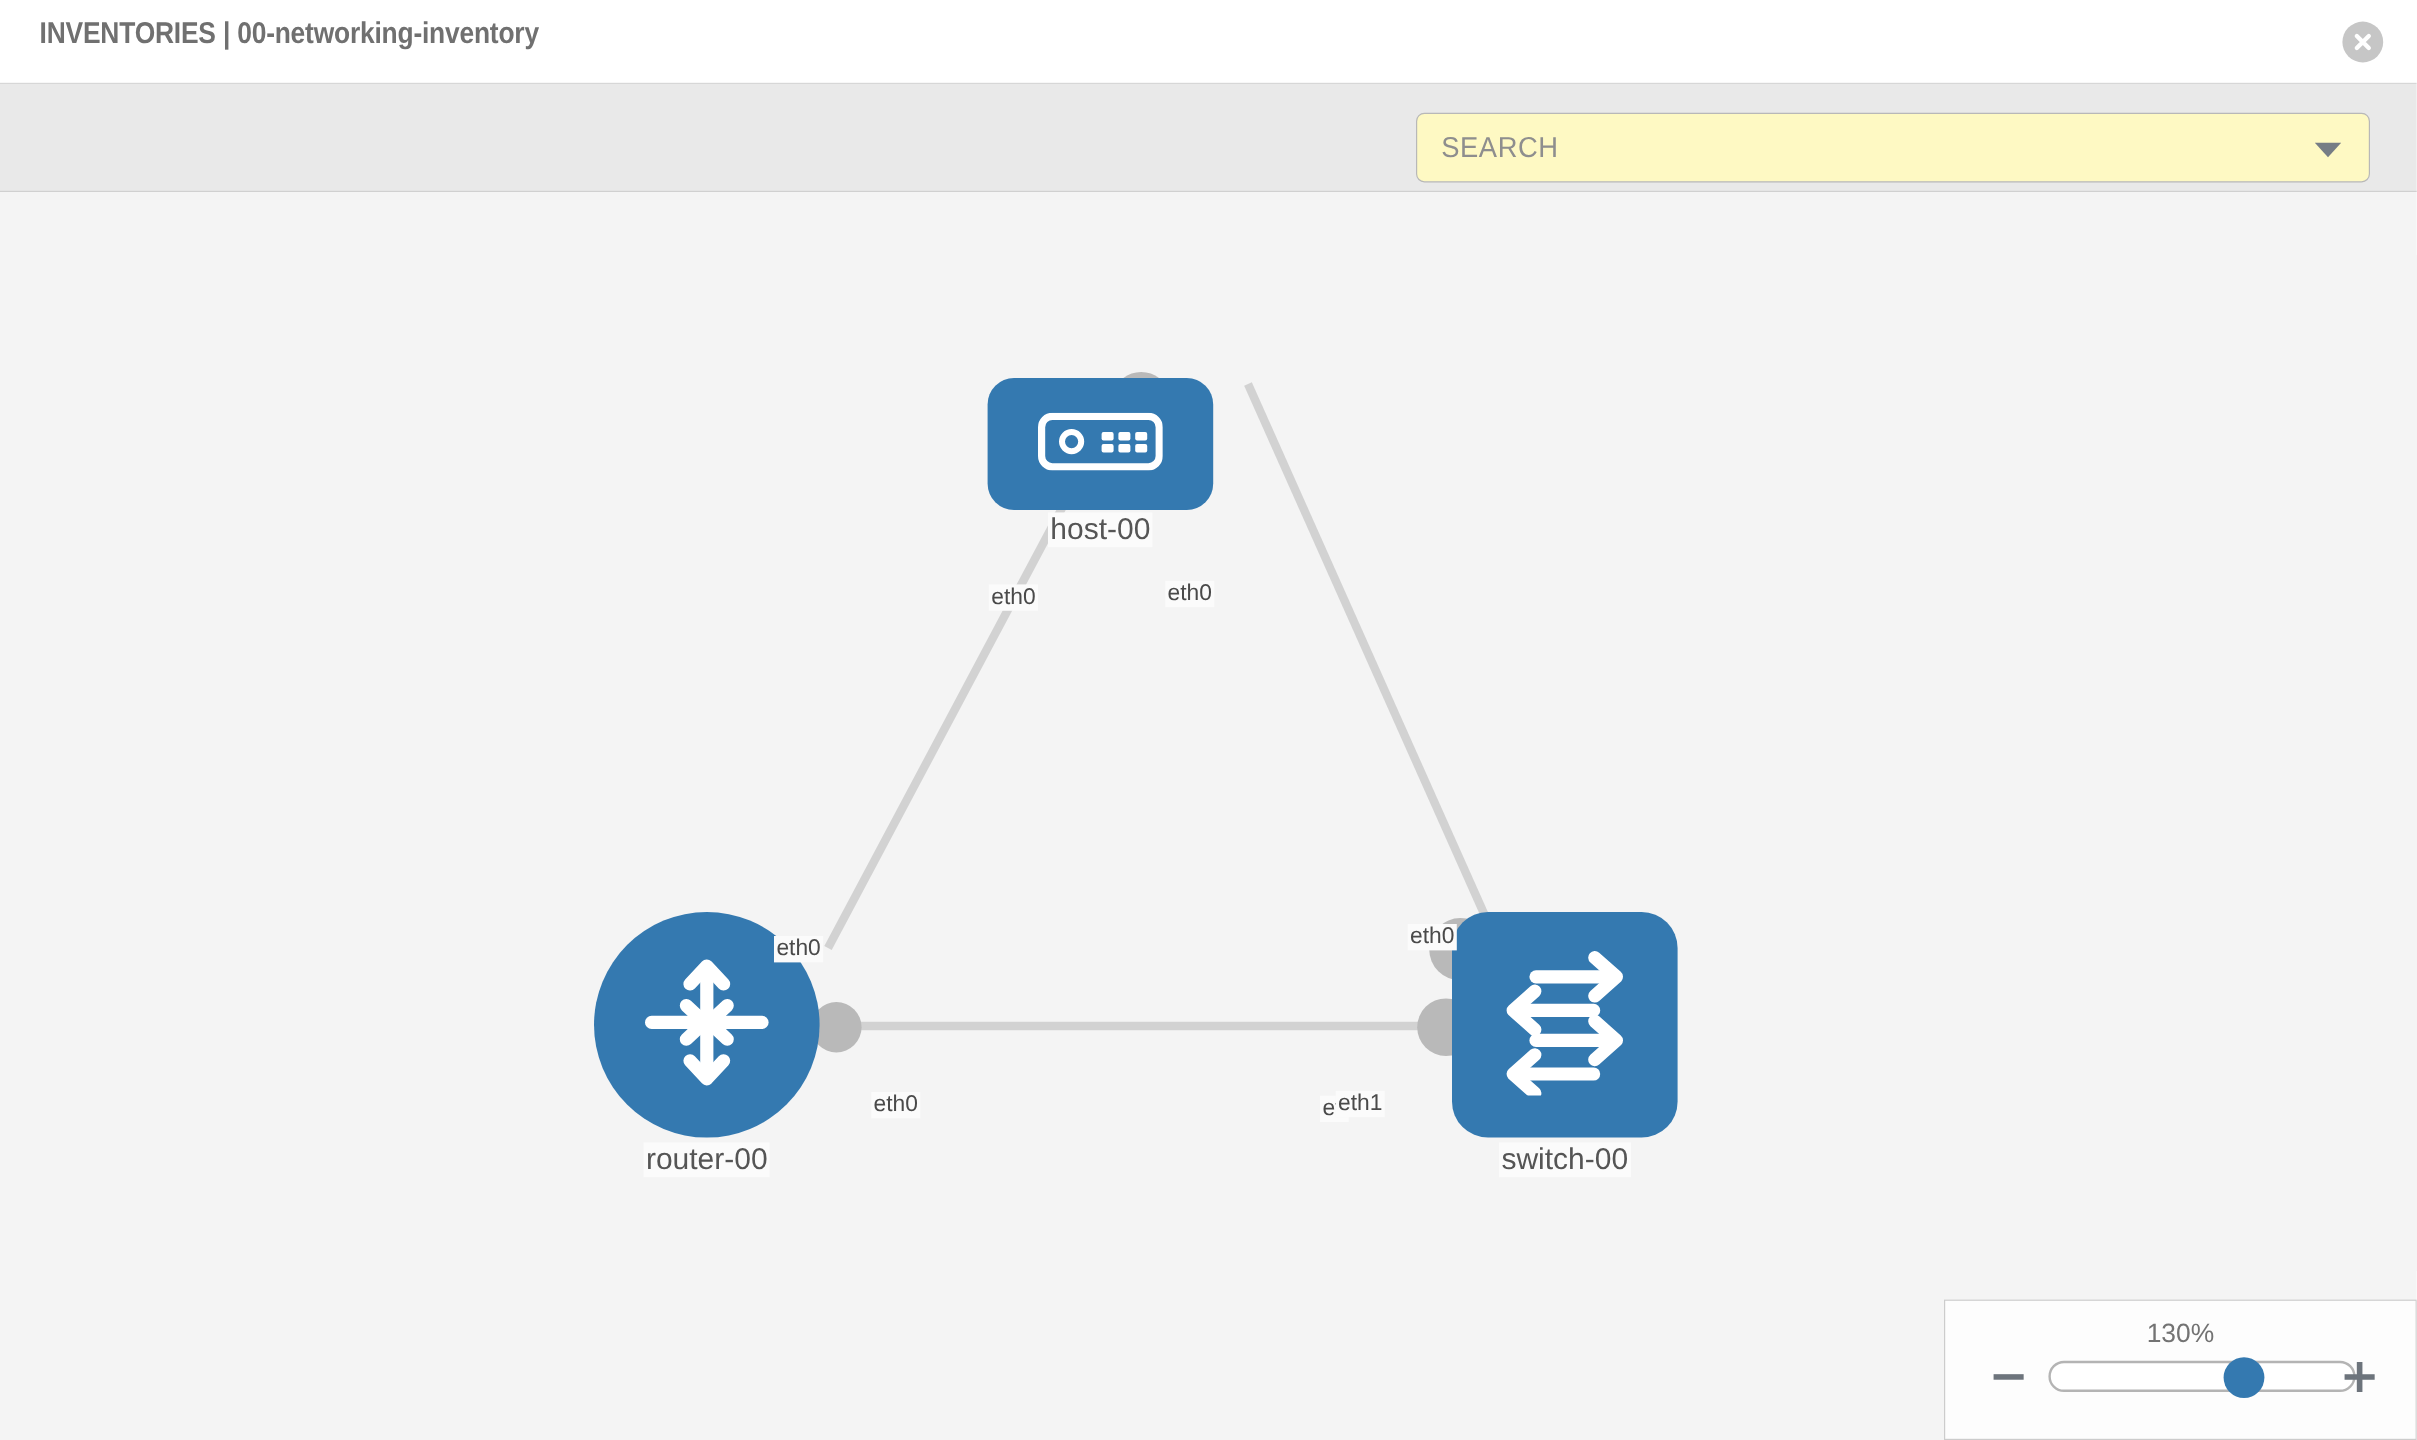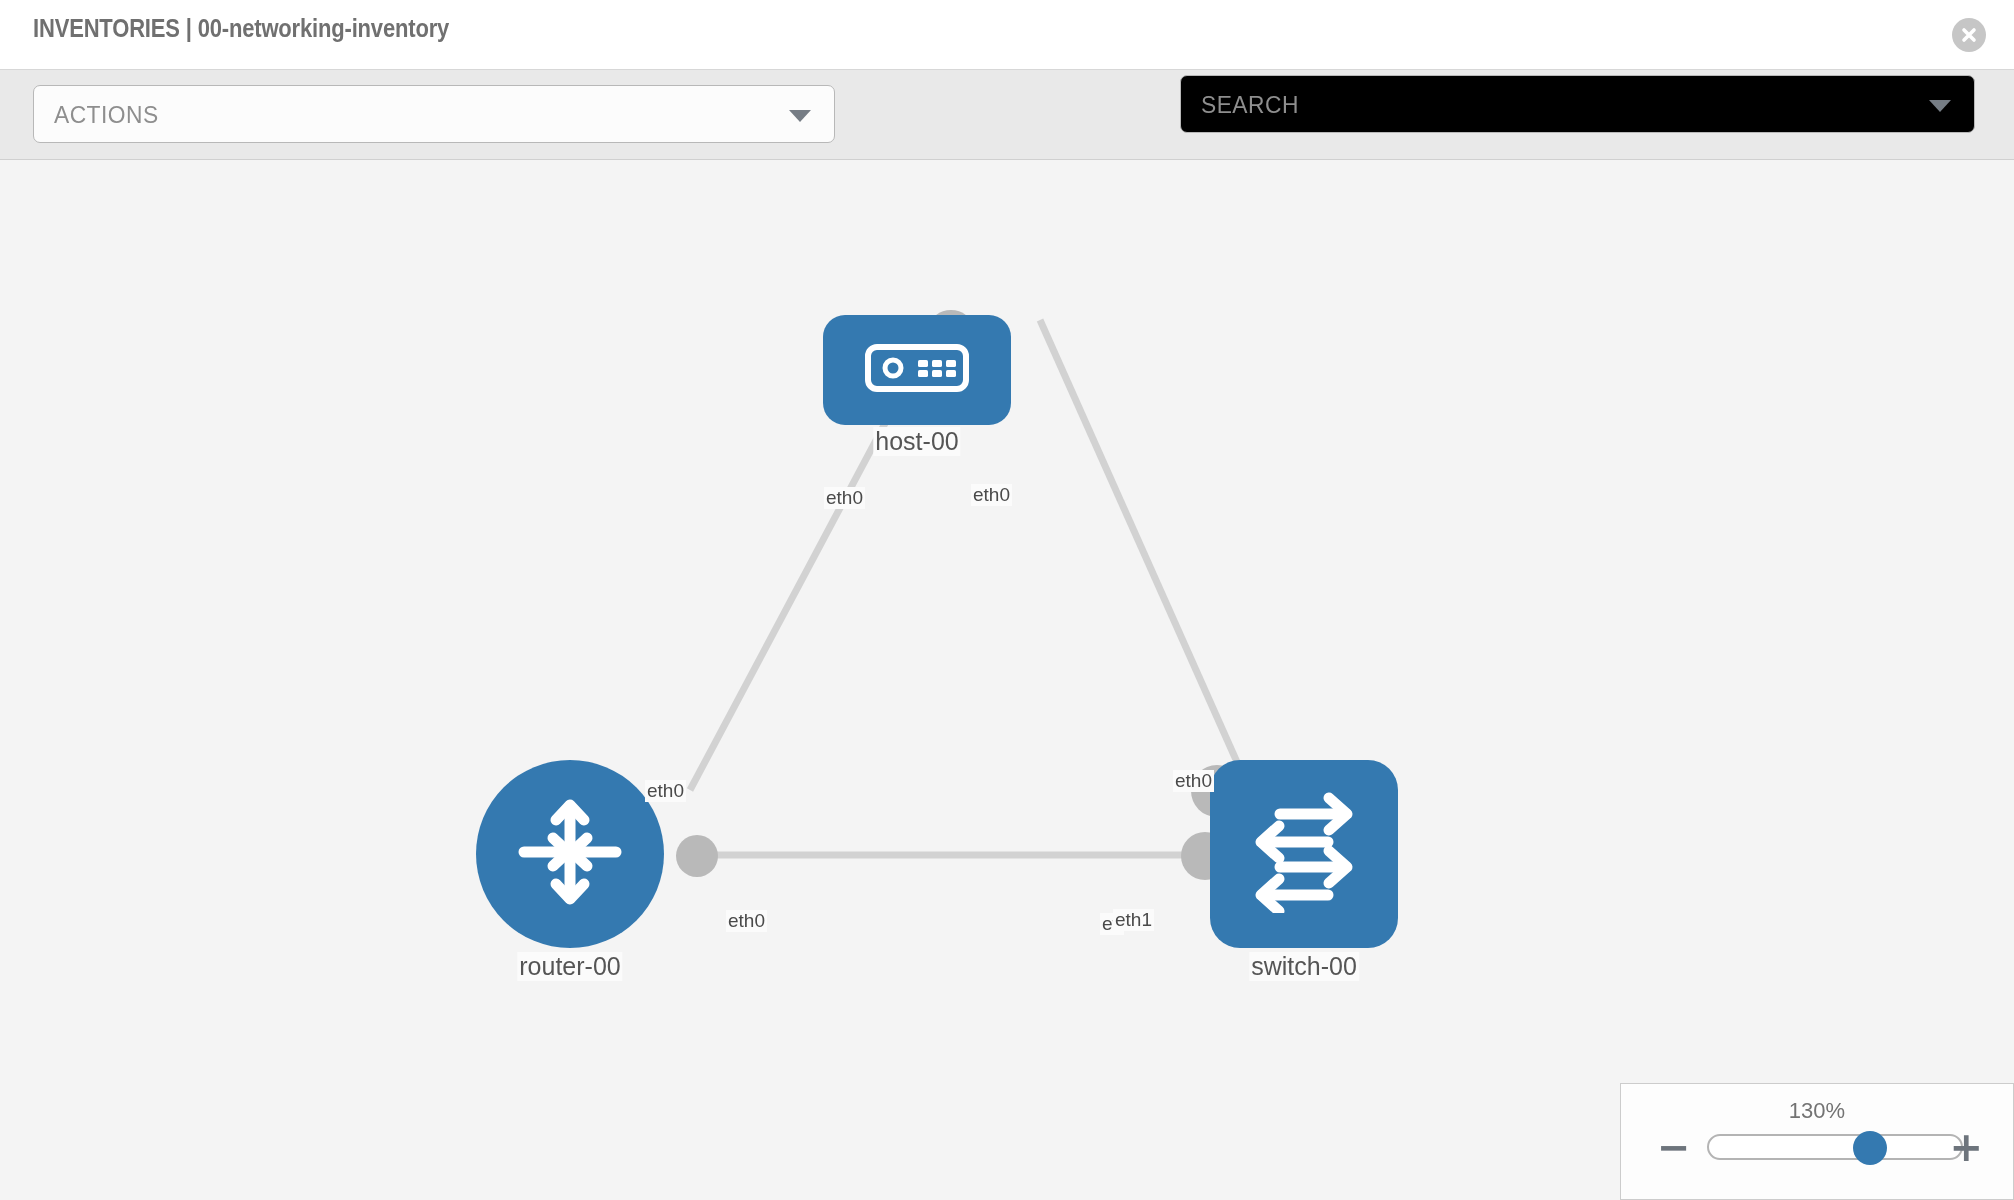--- a/index.html
+++ b/index.html
@@ -65,23 +65,23 @@
 
   .tool-icon {
     position: absolute; top: 88px;
     width: 44px; height: 44px;
     cursor: pointer;
   }
   #wrench-icon { left: 1043px; }
   #key-icon    { left: 1112px; }
 
   .search-box {
-    position: absolute; left: 1180px; top: 5px;
+    position: absolute; left: 1180px; top: 24px;
     width: 795px; height: 58px;
-    background: #000000;
+    background: #fef9c3;
     border: 1px solid #b8b8b8;
     border-radius: 7px;
   }
   .search-label {
     position: absolute; left: 20px; top: 15px;
     font-size: 24px; color: #8e8e8e; letter-spacing: 0.5px;
     font-family: "Liberation Sans Narrow", "Liberation Sans", sans-serif;
     transform: scaleX(0.95); transform-origin: left center;
   }
   .search-box .caret { right: 23px; top: 24px; }
@@ -166,24 +166,20 @@
       <span>
         <svg width="18" height="18" viewBox="0 0 18 18">
           <path d="M4 4 L14 14 M14 4 L4 14" stroke="#ffffff" stroke-width="3.6" stroke-linecap="round"></path>
         </svg>
       </span>
     </div>
   </div>
 
   <div class="toolbar">
 
-    <div class="actions-select">
-      <span class="actions-label">ACTIONS</span>
-      <span class="caret"></span>
-    </div>
 
     <div class="tool-icon" id="wrench-icon">
       <svg width="44" height="44" viewBox="0 0 44 44">
         <path d="M31.5 7.5 a9.6 9.6 0 1 0 4.2 12.2 l-7.0 -2.4 l-2.3 -6.6 z" fill="#757e88" transform="rotate(20 26 15)"></path>
         <rect x="8.5" y="23.5" width="21" height="6.6" rx="3.3" fill="#757e88" transform="rotate(45 19 27)"></rect>
       </svg>
     </div>
 
     <div class="tool-icon" id="key-icon">
       <svg width="44" height="44" viewBox="0 0 44 44">
@@ -228,21 +224,21 @@
               <rect x="53" y="26" width="10" height="7" rx="1.6"></rect>
               <rect x="67" y="26" width="10" height="7" rx="1.6"></rect>
               <rect x="81" y="26" width="10" height="7" rx="1.6"></rect>
             </g>
           </svg>
         </span>
       </div>
       <div class="node-label" style="left:94px; top:112px;">host-00</div>
     </div>
 
-    <div class="node" style="left:476px; top:600px; width:188px; height:188px;">
+    <div class="node" style="left:495px; top:600px; width:188px; height:188px;">
       <div class="node-shape" style="width:188px; height:188px; border-radius:50%;">
         <span>
           <svg width="118" height="118" viewBox="0 0 118 118">
             <g stroke="#ffffff" stroke-width="11" stroke-linecap="round" stroke-linejoin="round" fill="none">
 
               <line x1="59" y1="58" x2="59" y2="13"></line>
               <polyline points="45,27 59,12 73,27"></polyline>
 
               <line x1="59" y1="60" x2="59" y2="105"></line>
               <polyline points="45,91 59,106 73,91"></polyline>

